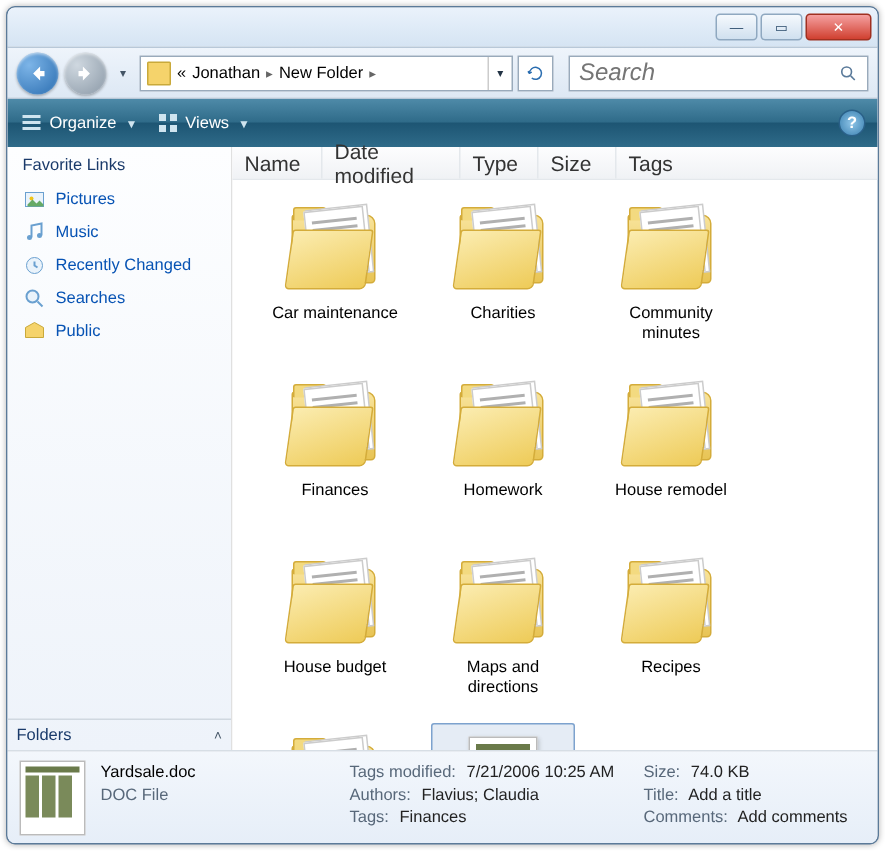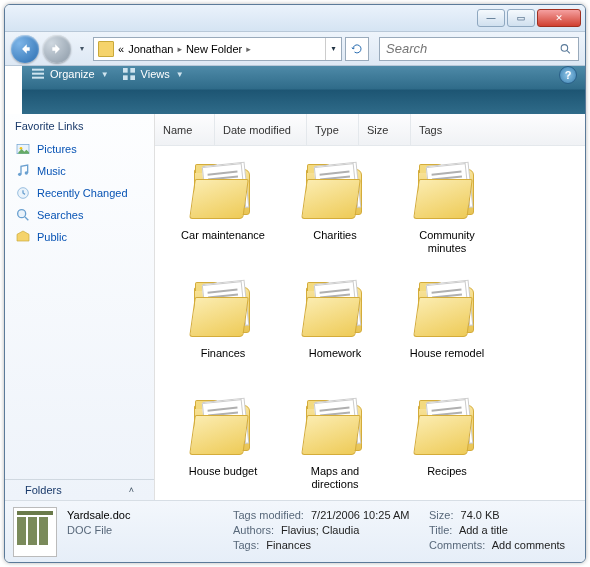--- a/index.html
+++ b/index.html
@@ -17,41 +17,41 @@
   .navbtn svg { width: 14px; height: 14px; fill: #fff; }
   .navbtn.fwd { background: radial-gradient(circle at 30% 30%, #cfd8e0, #8a98a6); }
   .navdrop { width: 14px; height: 20px; display: flex; align-items: center; justify-content: center; color: #456; font-size: 8px; cursor: pointer; }
   .breadcrumb { flex: 1; height: 24px; border: 1px solid #9ab; background: #fff; display: flex; align-items: center; font-size: 11px; padding-left: 4px; }
   .bc-icon { width: 16px; height: 16px; background: #f5d36b; border: 1px solid #c9a93a; border-radius: 1px; margin-right: 4px; }
   .bc-sep { color: #666; margin: 0 4px; font-size: 9px; }
   .bc-drop { width: 16px; border-left: 1px solid #ccc; display:flex; align-items:center; justify-content:center; color:#234; font-size:8px; height:100%; cursor:pointer; }
   .refresh { width: 24px; height: 24px; border: 1px solid #9ab; background: #fff; display:flex; align-items:center; justify-content:center; cursor:pointer; margin-left:-1px; }
   .refresh svg { width:12px; height:12px; stroke:#2a6db0; fill:none; stroke-width:2; }
   .searchbox { width: 200px; height: 24px; border: 1px solid #9ab; background: #fff; margin-left: 6px; display:flex; align-items:center; padding: 0 6px; }
-  .searchbox input { border:0; outline:0; font-size:13px; font-style:italic; color:#888; width:100%; background:transparent; }
+  .searchbox input { border:0; outline:0; font-size:16px; font-style:italic; color:#888; width:100%; background:transparent; }
   .searchbox .sicon { width:14px; height:14px; }
   
-  .toolbar { height: 48px; background: linear-gradient(#4e8aa8 0%, #2f6b89 48%, #1d5573 50%, #2f6b89 100%); display:flex; align-items:flex-start; padding:0 8px; color:#fff; font-size:11px; gap:12px;margin-left:17px; }
+  .toolbar { height: 32px; background: linear-gradient(#4e8aa8 0%, #2f6b89 48%, #1d5573 50%, #2f6b89 100%); display:flex; align-items:center; padding:0 8px; color:#fff; font-size:11px; gap:12px; }
   .tbitem { display:flex; align-items:center; gap:4px; cursor:pointer; }
   .tbitem svg { width:16px; height:16px; fill:#cfe4ef; }
   .tbarrow { font-size:8px; color:#cfe4ef; margin-left:2px; }
   .tbspacer { flex:1; }
   .helpbtn { width:18px; height:18px; border-radius:50%; background: radial-gradient(#8fc5e8,#3a80b0); color:#fff; font-weight:bold; font-size:11px; display:flex; align-items:center; justify-content:center; cursor:pointer; border:1px solid #2a6088; }
   
   .body { flex:1; display:flex; min-height:0; }
   .sidebar { width:150px; border-right:1px solid #e0e0e0; display:flex; flex-direction:column; background:linear-gradient(#fdfeff,#eef3fa); font-size:11px; }
   .favhdr { padding:6px 10px 4px; color:#1a3a6a; }
   .favlist { flex:1; padding:2px 0; }
   .favitem { display:flex; align-items:center; gap:6px; padding:3px 10px; color:#0753b4; cursor:pointer; }
   .favitem .ficon { width:16px; height:16px; flex-shrink:0; }
-  .foldershdr { border-top:1px solid #d0d8e0; padding:4px 20px; color:#1a3a6a; display:flex; align-items:center; justify-content:space-between; cursor:pointer; }
+  .foldershdr { border-top:1px solid #d0d8e0; padding:4px 6px; color:#1a3a6a; display:flex; align-items:center; justify-content:space-between; cursor:pointer; }
   .foldershdr .upchev { font-size:9px; color:#456; }
   
   .main { flex:1; display:flex; flex-direction:column; min-width:0; background:#fff; }
-  .colhdr { height:32px; border-bottom:1px solid #e4e8ec; display:flex; align-items:flex-start; font-size:11px; color:#333; background:linear-gradient(#fdfdfe,#f0f2f5); }
+  .colhdr { height:22px; border-bottom:1px solid #e4e8ec; display:flex; align-items:flex-start; font-size:14px; color:#333; background:linear-gradient(#fdfdfe,#f0f2f5); }
   .colhdr .col { padding:0 8px; border-right:1px solid #e4e8ec; height:100%; display:flex; align-items:center; cursor:pointer; }
   .items { flex:1; overflow:auto; padding:8px 4px; display:flex; flex-wrap:wrap; align-content:flex-start; }
   .item { width:96px; height:118px; display:flex; flex-direction:column; align-items:center; justify-content:flex-start; padding:6px 2px; font-size:11px; text-align:center; cursor:pointer; border:1px solid transparent; border-radius:2px;margin-left:16px; }
   .item.selected { border-color:#7da2ce; background:rgba(125,162,206,.2); }
   .itemicon { width:70px; height:64px; margin-bottom:4px; position:relative; }
   .itemlabel { line-height:13px; word-wrap:break-word; max-width:88px; }
   
   .folder-back { position:absolute; left:6px; top:8px; width:56px; height:46px; background:linear-gradient(#f8e39a,#e8c455); border-radius:2px 6px 3px 3px; border:1px solid #d4ac3a; }
   .folder-back::before { content:""; position:absolute; left:0; top:-6px; width:20px; height:8px; background:#f3da80; border:1px solid #d4ac3a; border-bottom:0; border-radius:2px 2px 0 0; }
   .folder-papers { position:absolute; left:16px; top:4px; width:40px; height:44px; background:#fff; border:1px solid #ccc; transform:rotate(-6deg); box-shadow:2px 0 0 #fff, 2px 0 0 1px #ccc; }

